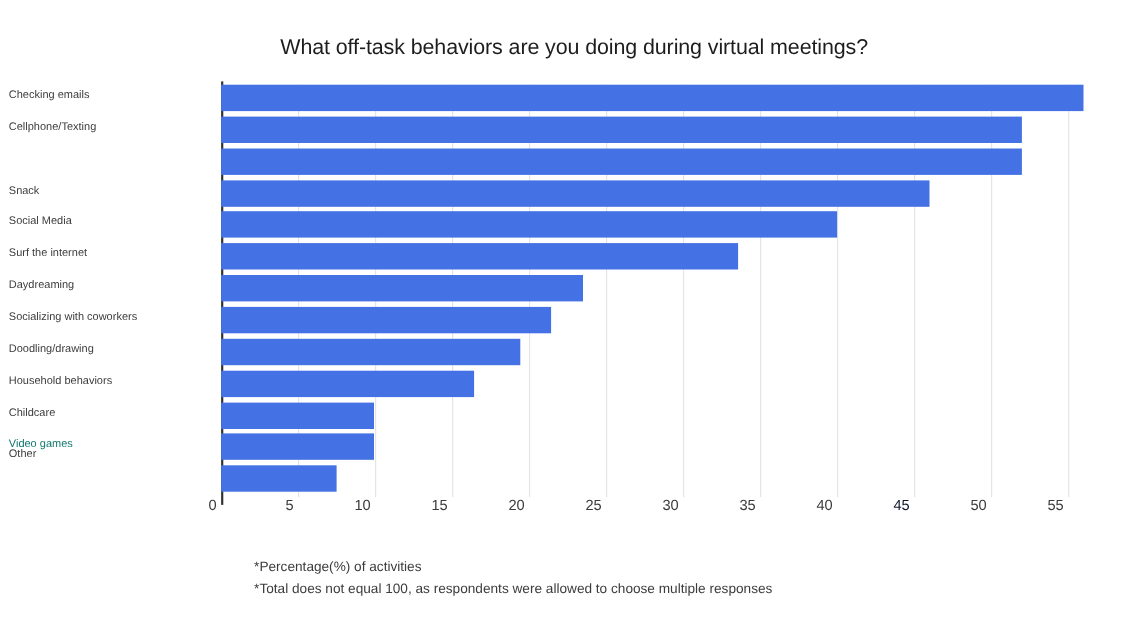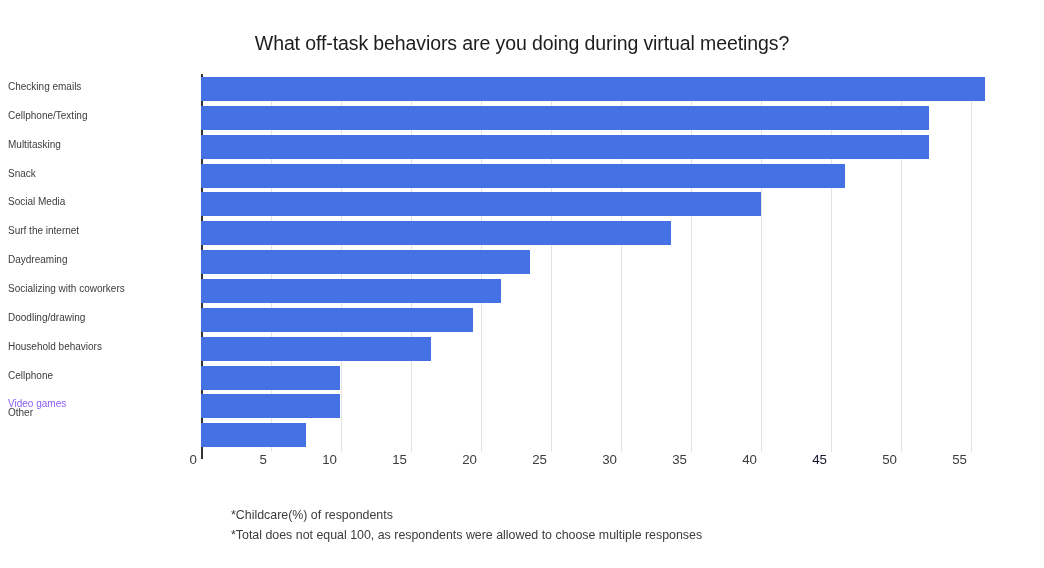--- a/index.html
+++ b/index.html
@@ -127,30 +127,29 @@
 </head>
 <body>
 
 <div id="chart-root">
 
   <div id="chart-title">What off-task behaviors are you doing during virtual meetings?</div>
 
   <div id="cat-label-col">
       <div class="cat-label" style="top: 4px; color: rgb(60, 60, 60);">Checking emails</div>
       <div class="cat-label" style="top: 32.85px; color: rgb(60, 60, 60);">Cellphone/Texting</div>
-      <div class="cat-label" style="top: 61.7px; color: rgb(60, 60, 60);">Multitasking</div>
       <div class="cat-label" style="top: 90.55px; color: rgb(60, 60, 60);">Snack</div>
       <div class="cat-label" style="top: 119.4px; color: rgb(60, 60, 60);">Social Media</div>
       <div class="cat-label" style="top: 148.25px; color: rgb(60, 60, 60);">Surf the internet</div>
       <div class="cat-label" style="top: 177.1px; color: rgb(60, 60, 60);">Daydreaming</div>
       <div class="cat-label" style="top: 234.8px; color: rgb(60, 60, 60);">Doodling/drawing</div>
       <div class="cat-label" style="top: 205.95px; color: rgb(60, 60, 60);">Socializing with coworkers</div>
       <div class="cat-label" style="top: 263.65px; color: rgb(60, 60, 60);">Household behaviors</div>
-      <div class="cat-label" style="top: 292.5px; color: rgb(60, 60, 60);">Cellphone</div>
-      <div class="cat-label" style="top: 321.35px; color: #8b5cf6;">Video games</div>
+      <div class="cat-label" style="top: 292.5px; color: rgb(60, 60, 60);">Childcare</div>
+      <div class="cat-label" style="top: 321.35px; color: #0f766e;">Video games</div>
       <div class="cat-label" style="top: 330px; color: rgb(60, 60, 60);">Other</div>
     </div>
 
   <div id="axis-line"></div>
 
   <div id="plot-area">
       <div class="gridline" style="left: 70px; background: rgb(227, 227, 227);"></div>
       <div class="gridline" style="left: 140px; background: rgb(227, 227, 227);"></div>
       <div class="gridline" style="left: 210px; background: rgb(227, 227, 227);"></div>
       <div class="gridline" style="left: 280px; background: rgb(227, 227, 227);"></div>
@@ -211,17 +210,17 @@
       <div class="xtick" style="color: rgb(60, 60, 60); left: 491px; width: 56px;">25</div>
       <div class="xtick" style="color: rgb(60, 60, 60); left: 561px; width: 56px;">30</div>
       <div class="xtick" style="color: rgb(60, 60, 60); left: 631px; width: 56px;">35</div>
       <div class="xtick" style="color: rgb(60, 60, 60); left: 701px; width: 56px;">40</div>
       <div class="xtick" style="color: #0f172a; left: 771px; width: 56px; text-align: right;">45</div>
       <div class="xtick" style="color: rgb(60, 60, 60); left: 841px; width: 56px;">50</div>
       <div class="xtick" style="color: rgb(60, 60, 60); left: 911px; width: 56px;">55</div>
     </div>
 
   <div id="footnotes">
-    <div class="footnote">*Childcare(%) of respondents</div>
+    <div class="footnote">*Percentage(%) of activities</div>
     <div class="footnote">*Total does not equal 100, as respondents were allowed to choose multiple responses</div>
   </div>
 
 </div>
 
 </body></html>

